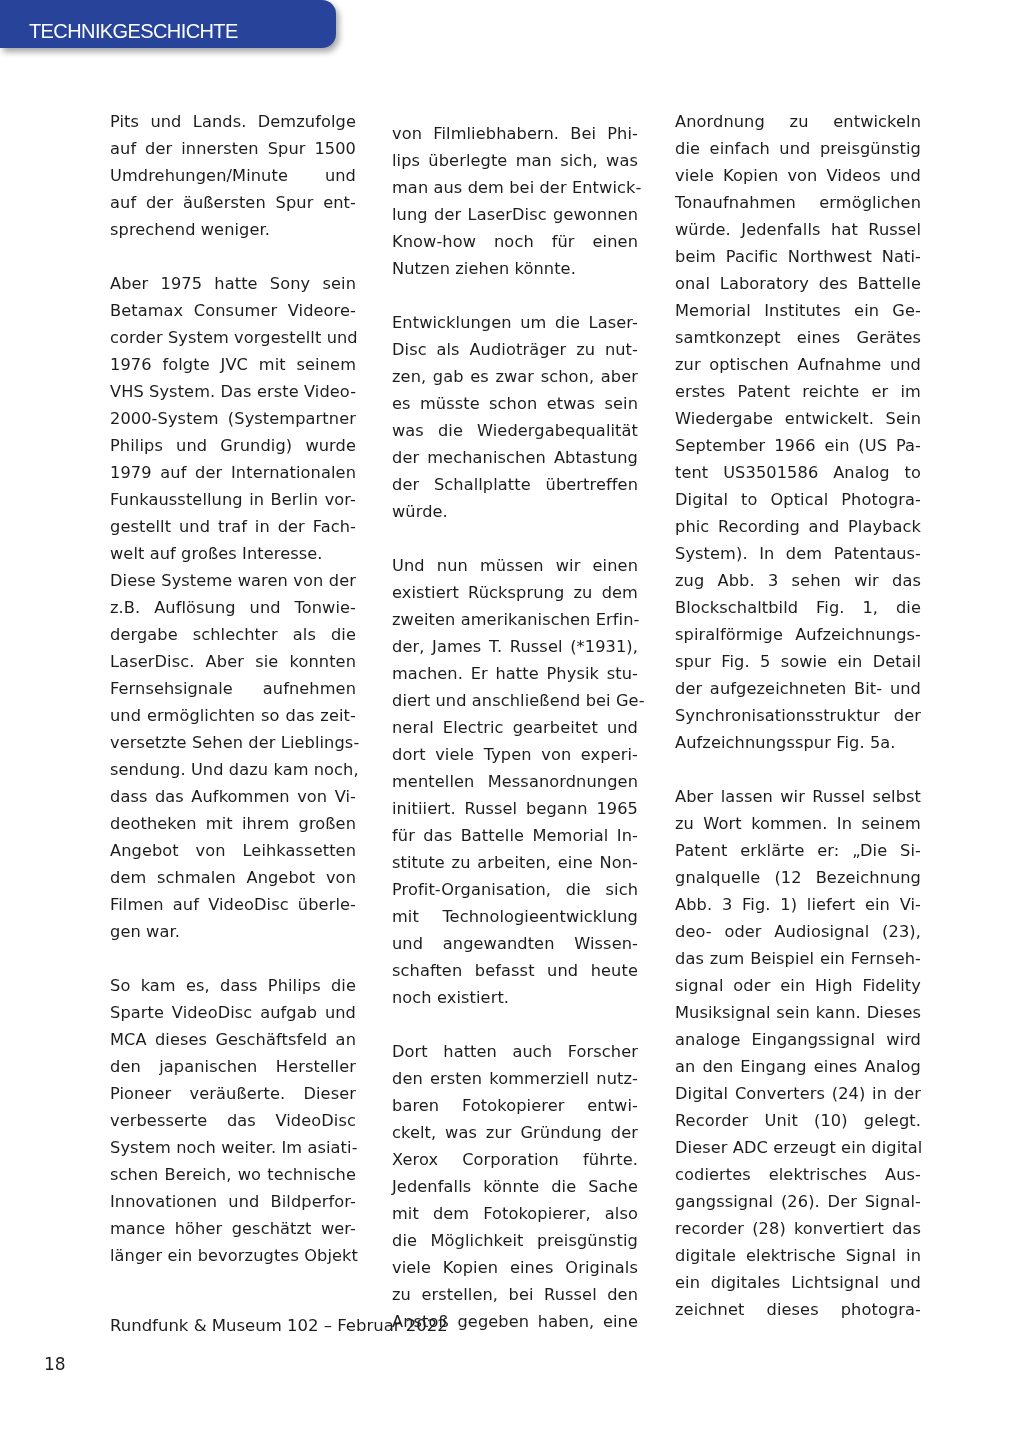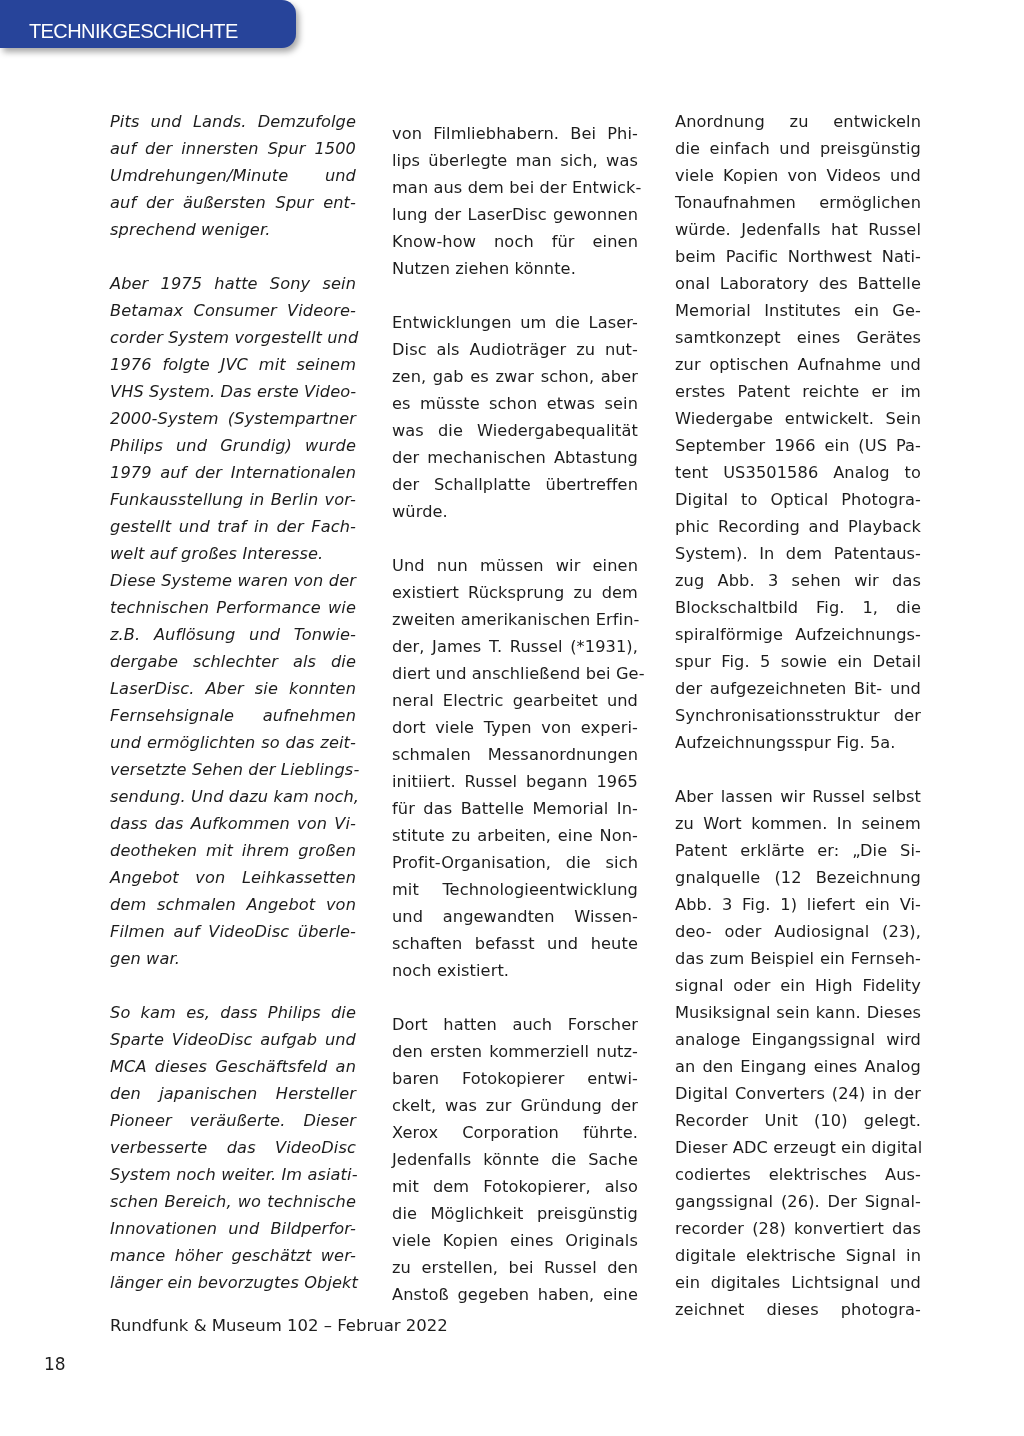--- a/index.html
+++ b/index.html
@@ -1,35 +1,35 @@
 <!DOCTYPE html>
 <html><head>
   <meta charset="utf-8">
   <style>
     html, body { margin: 0; padding: 0; }
     body {
       width: 1024px; height: 1436px; background: #ffffff; position: relative; overflow: hidden;
       font-family: "DejaVu Sans", "Liberation Sans", sans-serif; color: #1d1d1d;
     }
     .header-tab {
-      position: absolute; left: 0; top: 0; width: 296px; height: 48px;
+      position: absolute; left: 0; top: 0; width: 336px; height: 48px;
       background: #27449a; border-radius: 0 0 14px 0;
       border-top-right-radius: 14px;
       box-shadow: 3px 4px 6px rgba(0,0,0,0.35);
     }
     .header-tab span {
       position: absolute; left: 29px; top: 20px; color: #ffffff;
       font-family: "Liberation Sans", sans-serif; font-size: 20px; letter-spacing: -0.6px;
       font-weight: normal;
     }
     .column {
       position: absolute; top: 108px; width: 246px;
       font-size: 16.2px; line-height: 27px; text-align: justify; letter-spacing: 0.1px;
     }
-    .col1 { left: 110px; font-style: italic; }
+    .col1 { left: 110px; }
     .col2 { left: 392px; margin-top: 12px; }
     .col3 { left: 675px; }
     .line { display: block; height: 27px; white-space: nowrap; text-align: justify; text-align-last: justify; }
     .line.last { text-align-last: left; }
     .gap { height: 27px; }
     .footer-page {
       position: absolute; left: 44px; top: 1354px; font-weight: normal; font-size: 17px;
     }
     .footer-pub {
       position: absolute; left: 110px; top: 1316px; font-size: 16.5px;
@@ -59,21 +59,20 @@
       <span class="line">VHS System. Das erste Video-</span>
       <span class="line">2000-System (Systempartner</span>
       <span class="line">Philips und Grundig) wurde</span>
       <span class="line">1979 auf der Internationalen</span>
       <span class="line">Funkausstellung in Berlin vor-</span>
       <span class="line">gestellt und traf in der Fach-</span>
       <span class="line last">welt auf großes Interesse.</span>
     </div>
     <div>
       <span class="line">Diese Systeme waren von der</span>
-      <span class="line">technischen Performance wie</span>
       <span class="line">z.B. Auflösung und Tonwie-</span>
       <span class="line">dergabe schlechter als die</span>
       <span class="line">LaserDisc. Aber sie konnten</span>
       <span class="line">Fernsehsignale aufnehmen</span>
       <span class="line">und ermöglichten so das zeit-</span>
       <span class="line">versetzte Sehen der Lieblings-</span>
       <span class="line">sendung. Und dazu kam noch,</span>
       <span class="line">dass das Aufkommen von Vi-</span>
       <span class="line">deotheken mit ihrem großen</span>
       <span class="line">Angebot von Leihkassetten</span>
@@ -115,24 +114,25 @@
       <span class="line">der mechanischen Abtastung</span>
       <span class="line">der Schallplatte übertreffen</span>
       <span class="line last">würde.</span>
     </div>
     <div class="gap"></div>
     <div>
       <span class="line">Und nun müssen wir einen</span>
       <span class="line">existiert Rücksprung zu dem</span>
       <span class="line">zweiten amerikanischen Erfin-</span>
       <span class="line">der, James T. Russel (*1931),</span>
+      <span class="line">machen. Er hatte Physik stu-</span>
       <span class="line">diert und anschließend bei Ge-</span>
       <span class="line">neral Electric gearbeitet und</span>
       <span class="line">dort viele Typen von experi-</span>
-      <span class="line">schmalen Messanordnungen</span>
+      <span class="line">mentellen Messanordnungen</span>
       <span class="line">initiiert. Russel begann 1965</span>
       <span class="line">für das Battelle Memorial In-</span>
       <span class="line">stitute zu arbeiten, eine Non-</span>
       <span class="line">Profit-Organisation, die sich</span>
       <span class="line">mit Technologieentwicklung</span>
       <span class="line">und angewandten Wissen-</span>
       <span class="line">schaften befasst und heute</span>
       <span class="line last">noch existiert.</span>
     </div>
     <div class="gap"></div>

